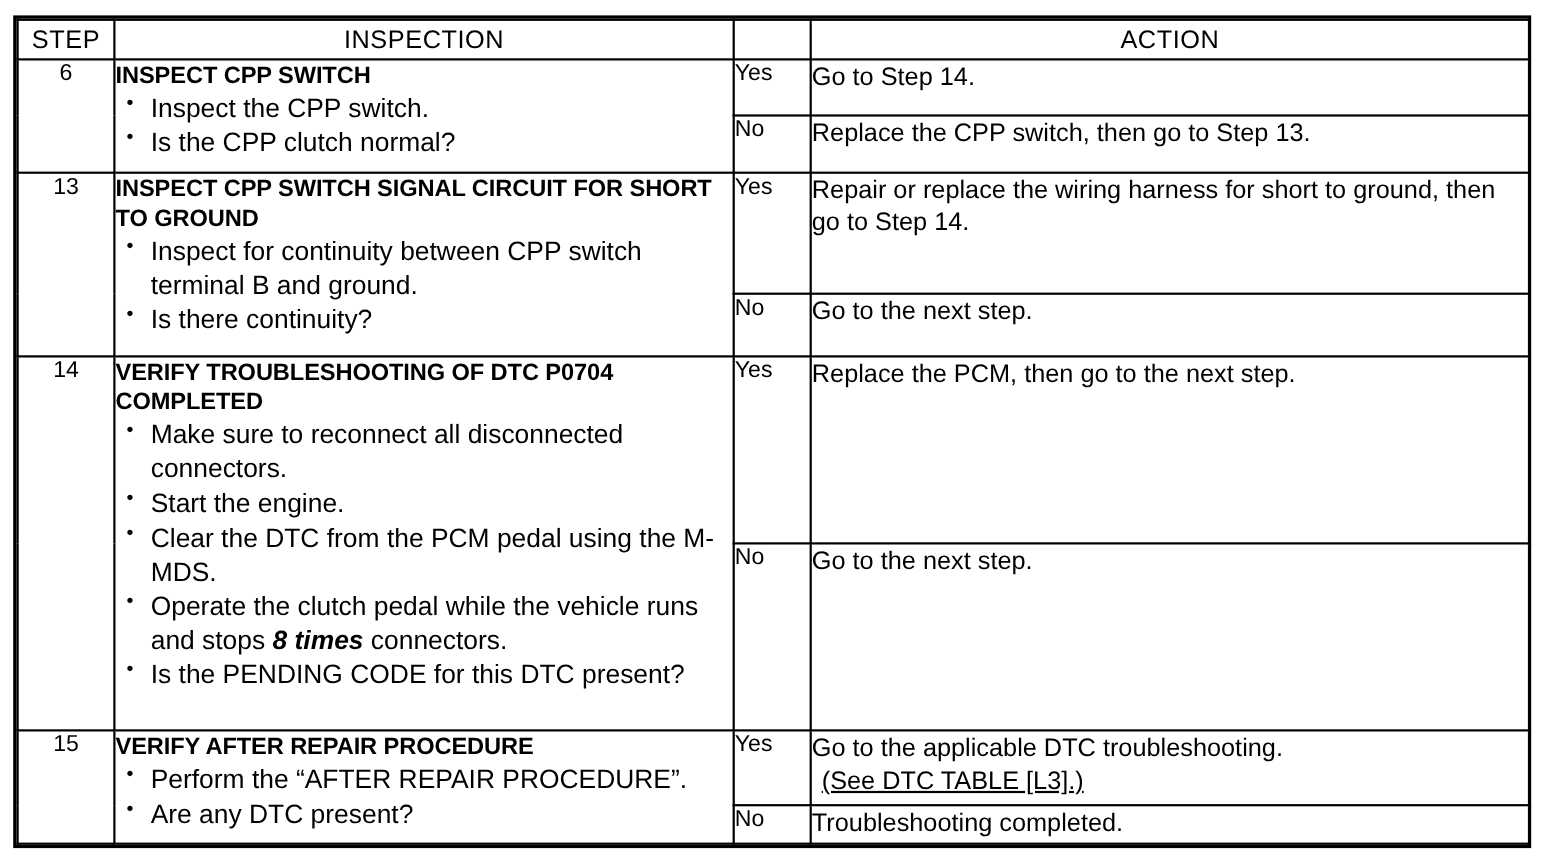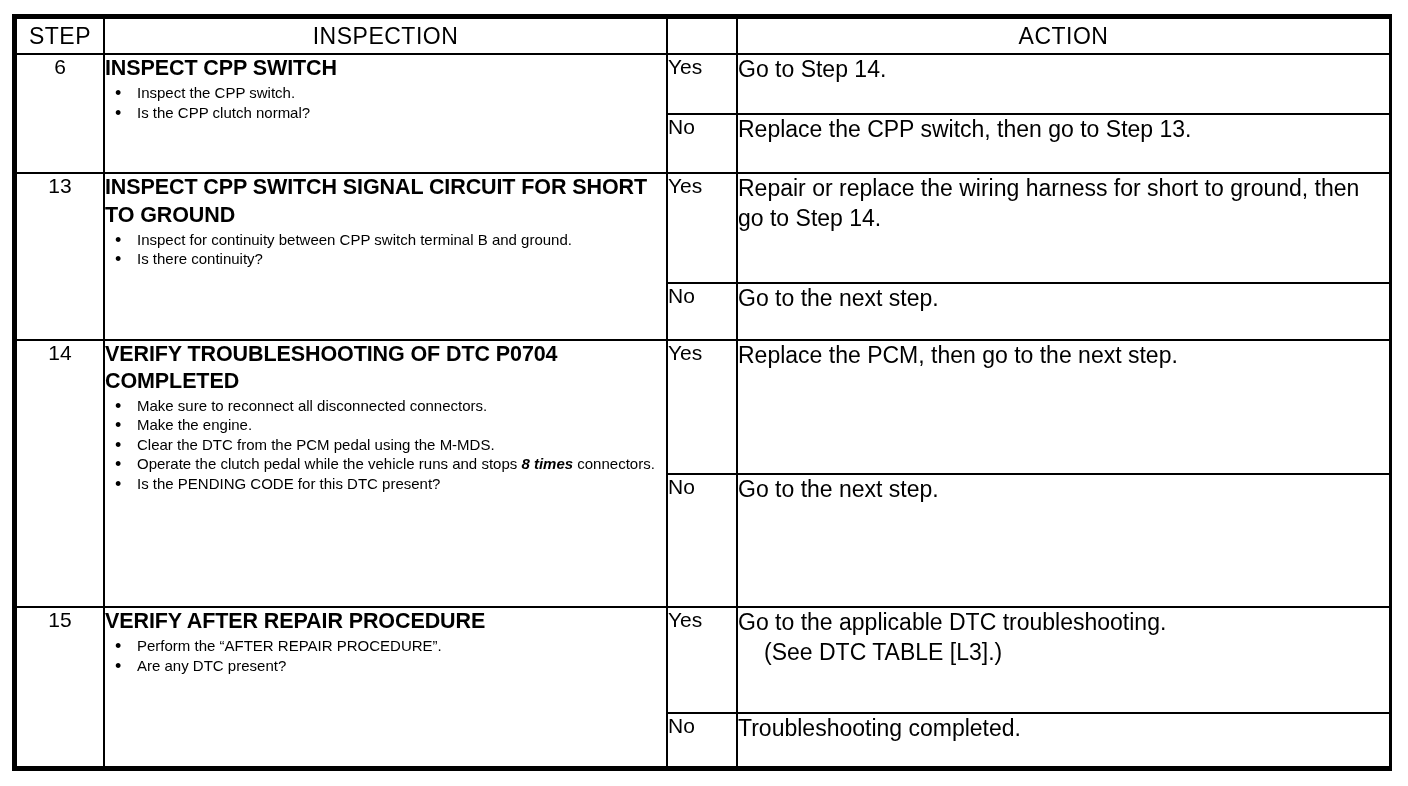--- a/index.html
+++ b/index.html
@@ -90,21 +90,21 @@
   ul.bullets {
     list-style: none;
     margin: 0;
     padding: 0 0 0 2px;
   }
   ul.bullets li {
     position: relative;
     padding-left: 30px;
     margin: 0 0 0 0;
     line-height: 1.30;
-    font-size: 15px;
+    font-size: 24px;
   }
   ul.bullets li::before {
     content: "\2022";
     position: absolute;
     left: 8px;
     top: -1px;
     font-size: 18px;
   }
   li.spaced-before { margin-top: 42px; }
   .b { font-weight: bold; font-style: italic; }
@@ -115,21 +115,21 @@
     font-size: 21px;
     padding-top: 6px;
   }
 
   
   .act-cell {
     padding: 6px 6px 6px 8px;
     font-size: 23px;
     line-height: 1.28;
   }
-  .act-sub { padding-left: 26px; display: block; }
+  .act-sub { padding-left: 9px; display: block; text-decoration: underline; }
 </style>
 </head>
 <body>
 
 <div class="page">
   <div class="table-wrap">
     <table class="tsb">
       <colgroup>
         <col class="c-step">
         <col class="c-insp">
@@ -178,21 +178,21 @@
         <td class="yn-cell">No</td>
         <td class="act-cell">Go to the next step.</td>
       </tr>
 
       <tr>
         <td class="step-cell" rowspan="2">14</td>
         <td class="insp-cell" rowspan="2">
           <div class="insp-title">VERIFY TROUBLESHOOTING OF DTC P0704 COMPLETED</div>
           <ul class="bullets">
             <li>Make sure to reconnect all disconnected connectors.</li>
-            <li>Make the engine.</li>
+            <li>Start the engine.</li>
             <li>Clear the DTC from the PCM pedal using the M-MDS.</li>
             <li><span>Operate the clutch pedal while the vehicle runs and stops </span><span class="b">8 times</span><span> connectors.</span></li>
             <li>Is the PENDING CODE for this DTC present?</li>
           </ul>
         </td>
         <td class="yn-cell">Yes</td>
         <td class="act-cell">Replace the PCM, then go to the next step.</td>
       </tr>
       <tr>
         <td class="yn-cell">No</td>

